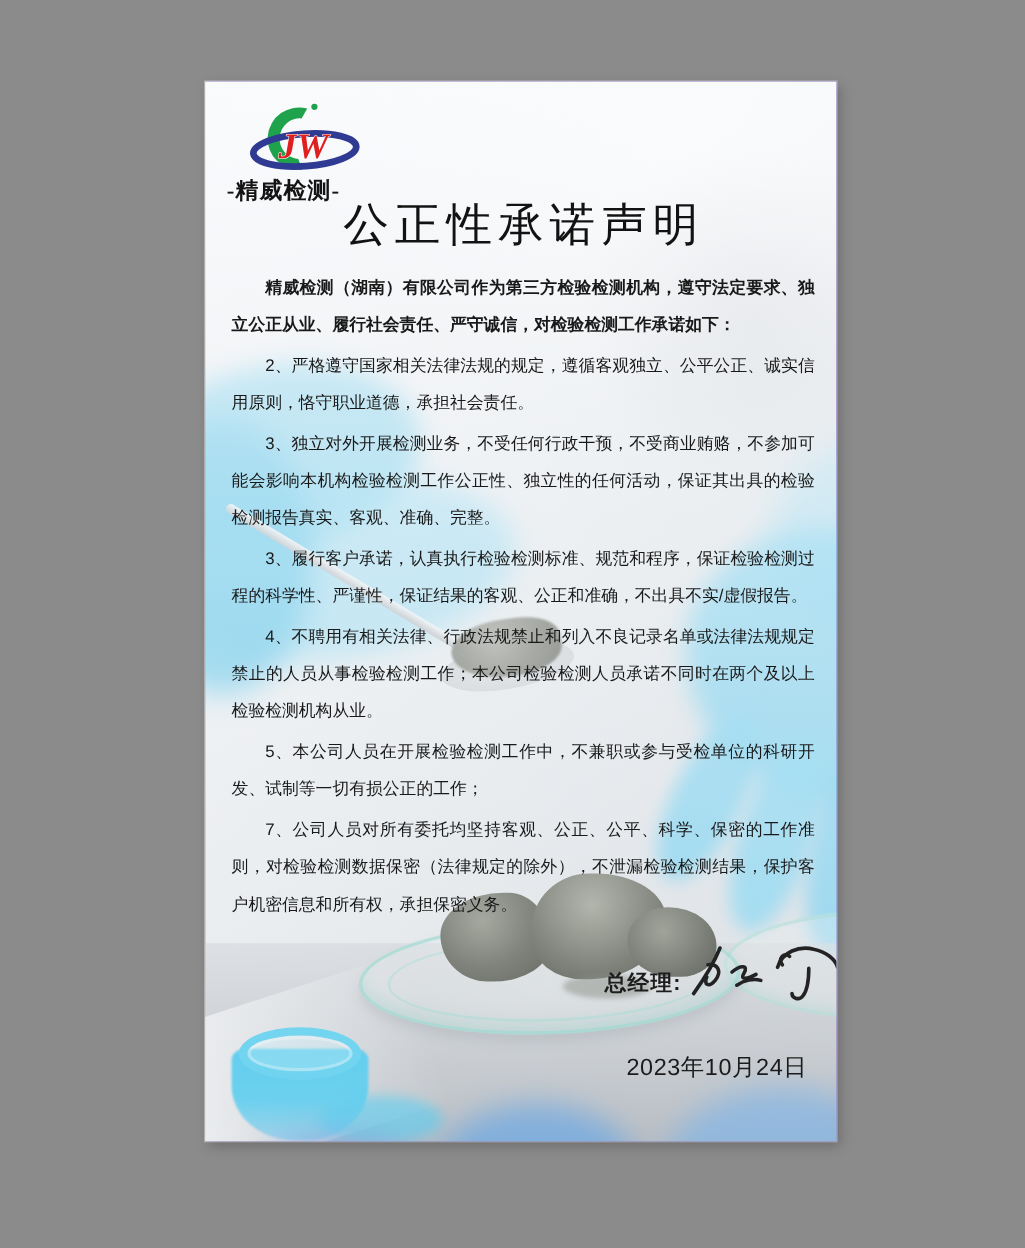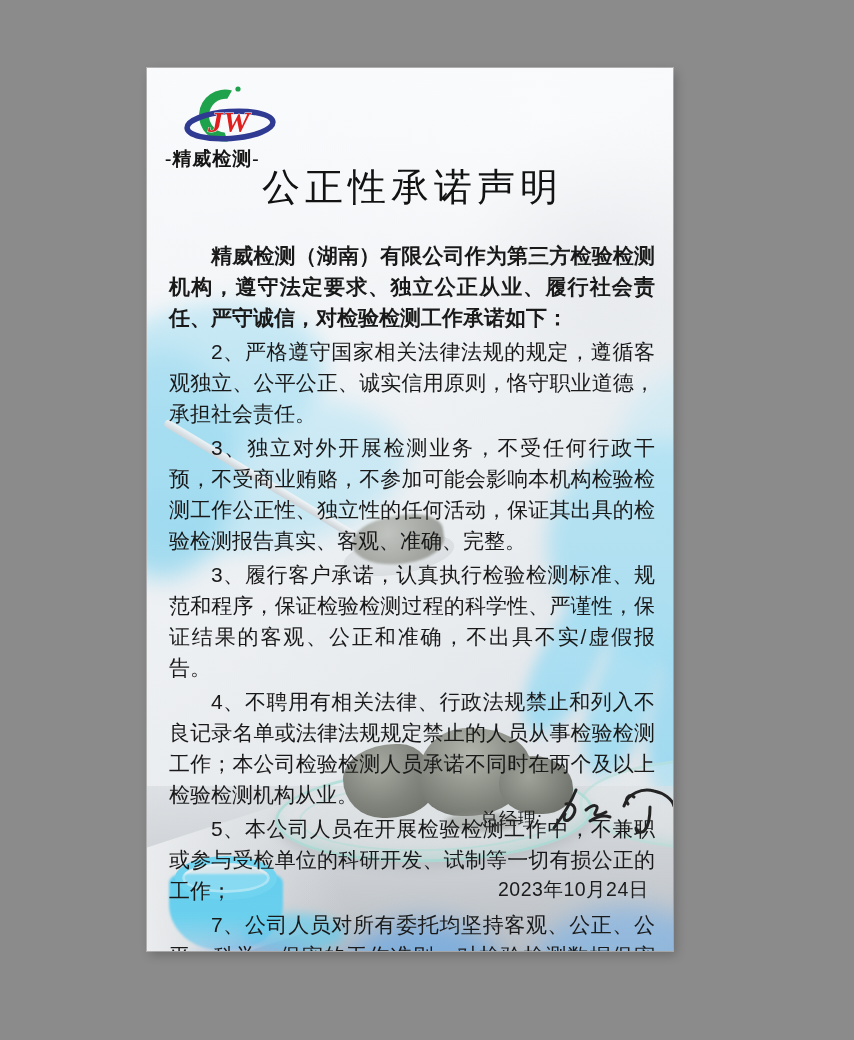--- a/index.html
+++ b/index.html
@@ -4,21 +4,21 @@
 <style>
   * { box-sizing: border-box; margin: 0; padding: 0; }
   html,body { width:854px; height:1040px; }
   body {
     background:#8b8b8b;
     font-family:"Liberation Sans", sans-serif;
     position:relative;
     overflow:hidden;
   }
   .page {
-    position:absolute; left:147px; top:68px;
+    position:absolute; left:171px; top:68px;
     width:526px; height:883px;
     overflow:hidden;
     background:#8b5cf6;
     box-shadow:0 0 0 1px rgba(255,255,255,.35), 3px 4px 10px rgba(0,0,0,.22);
   }
   
   .ph { position:absolute; }
   .base { inset:0;
     background:
       radial-gradient(ellipse 420px 300px at 75% 6%, rgba(251,252,253,.9), rgba(251,252,253,0) 70%),
@@ -108,24 +108,24 @@
   
   .content { position:absolute; inset:0; z-index:5; color:#1a1a1a; }
   .logo-wrap { position:absolute; left:25px; top:16px; width:120px; height:64px; }
   .brand { position:absolute; left:18px; top:78px; width:130px; text-align:left;
     font-family:"Liberation Serif", serif; font-weight:bold; font-size:19px;
     letter-spacing:1px; color:#141414; }
   .title { position:absolute; left:0; right:0; top:94px; text-align:center;
     font-family:"Liberation Serif", serif; font-weight:normal; font-size:38px;
     letter-spacing:5px; color:#121212; text-indent:5px; }
   .textblock { position:absolute; left:22px; right:18px; top:156px;
-    font-size:21px; line-height:31px; text-align:justify; color:#191919;margin-top:16px; }
+    font-size:14px; line-height:31px; text-align:justify; color:#191919; }
   .textblock p { text-indent:2em; margin-bottom:3px; }
   .intro { font-weight:bold; margin-bottom:6px; }
-  .sig-row { position:absolute; left:333px; top:738px; display:flex; align-items:center; }
+  .sig-row { position:absolute; left:333px; top:738px; display:flex; align-items:center;font-weight:bold; }
   .sig-label { font-size:18px; line-height:26px; letter-spacing:1px; color:#1d1d1d; }
   .sig-svg { position:absolute; left:62px; top:-26px; }
   .date { position:absolute; left:335px; top:808px; font-size:19.5px;
     letter-spacing:.5px; color:#1b1b1b;margin-left:16px; }
 </style>
 </head>
 <body>
 
 <div class="page">
 

